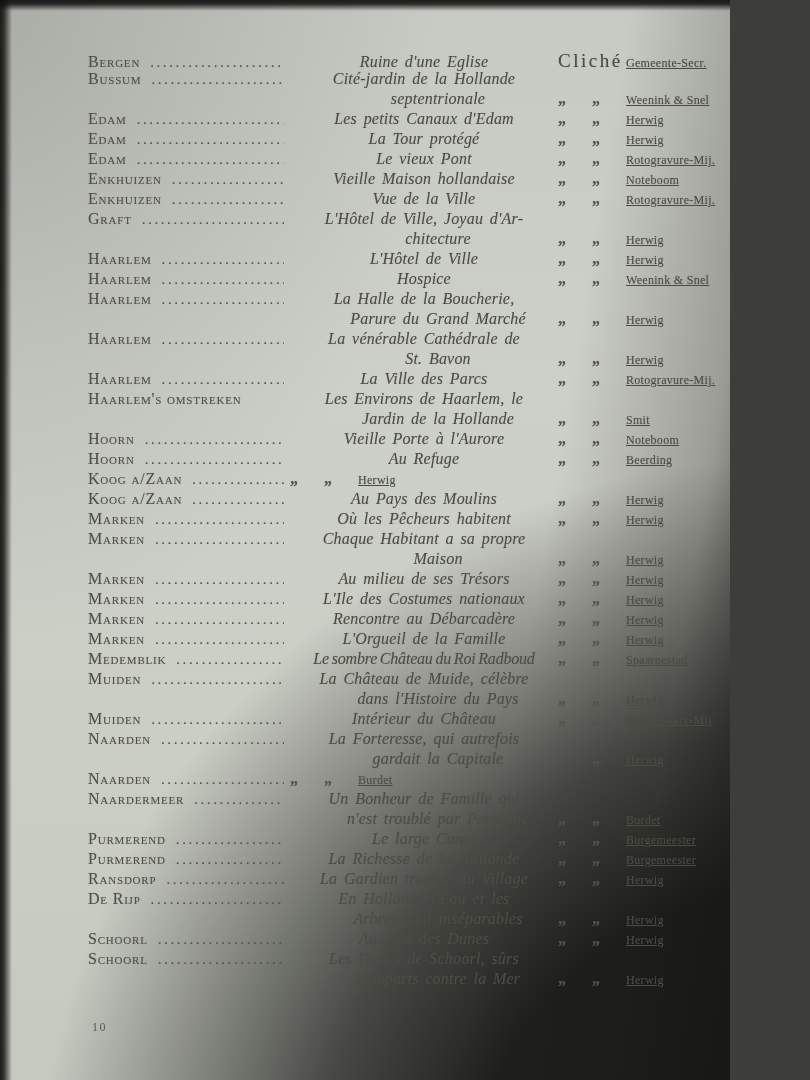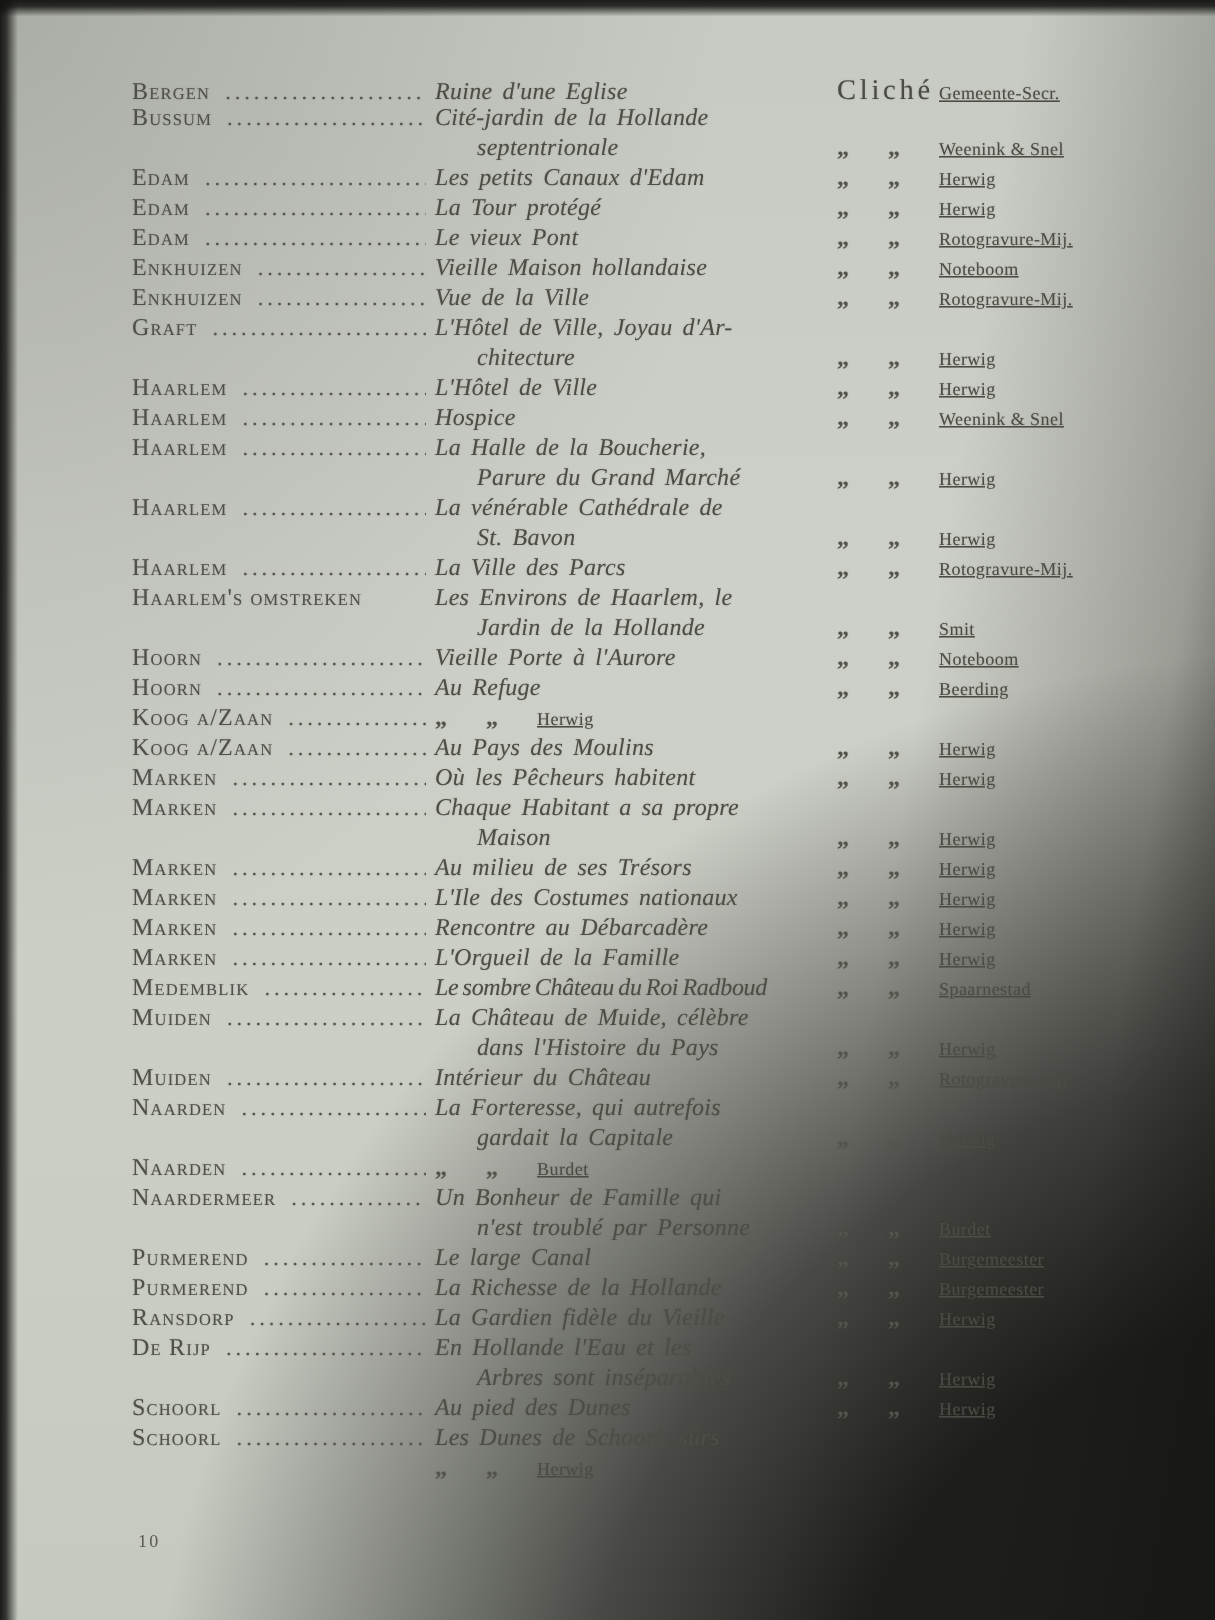--- a/index.html
+++ b/index.html
@@ -4,21 +4,21 @@
 <style>
   html, body { margin: 0; padding: 0; }
   body {
     width: 810px; height: 1080px;
     font-family: "Liberation Serif", "DejaVu Serif", serif;
     background: #3d3d39;
     overflow: hidden;
   }
   #scan {
     position: relative;
-    width: 810px; height: 1080px;
+    width: 730px; height: 1080px;
     overflow: hidden;
     background:
       
       linear-gradient(to bottom, rgba(18,18,16,0.95) 0px, rgba(18,18,16,0.85) 4px, rgba(18,18,16,0) 11px),
       
       linear-gradient(to right, rgba(18,18,16,0.95) 0px, rgba(18,18,16,0.8) 4px, rgba(18,18,16,0) 12px),
       
       radial-gradient(circle at 108% 112%, rgba(22,22,20,0.95) 22%, rgba(30,30,27,0.75) 33%, rgba(30,30,27,0) 52%),
       
       linear-gradient(99deg, rgba(0,0,0,0) 70%, rgba(60,60,54,0.35) 87%, rgba(32,32,29,0.85) 98%),
@@ -63,20 +63,21 @@
     color: #55554d;
   }
   .col-desc {
     width: 268px;
     flex: none;
     font-style: italic;
     font-size: 16px;
     letter-spacing: 0.2px;
     word-spacing: 2.5px;
     overflow: visible;
+    text-align: center;
   }
   .col-desc.indent { padding-left: 28px; width: 240px; }
   .col-desc.tight { word-spacing: -1px; letter-spacing: -0.2px; }
   .col-mark {
     width: 68px;
     flex: none;
     font-size: 16px;
     overflow: visible;
   }
   .col-mark span.ditto { display: inline-block; font-weight: bold; color: #54544c; }
@@ -513,21 +514,21 @@
     <span class="col-desc">La Richesse de la Hollande</span>
     <span class="col-mark"><span class="ditto">„</span><span class="ditto">„</span></span>
     <span class="col-credit">Burgemeester</span>
   </div>
 
   <div class="row">
     <span class="col-place">
       <span class="place">Ransdorp</span>
       <span class="leader">......................................</span>
     </span>
-    <span class="col-desc">La Gardien fidèle du Vieille</span>
+    <span class="col-desc">La Gardien troublé du Village</span>
     <span class="col-mark"><span class="ditto">„</span><span class="ditto">„</span></span>
     <span class="col-credit">Herwig</span>
   </div>
 
   <div class="row">
     <span class="col-place">
       <span class="place">De Rijp</span>
       <span class="leader">......................................</span>
     </span>
     <span class="col-desc">En Hollande l'Eau et les</span>
@@ -563,18 +564,19 @@
     <span class="col-desc">Les Dunes de Schoorl, sûrs</span>
     <span class="col-mark"></span>
     <span class="col-credit"></span>
   </div>
 
   <div class="row">
     <span class="col-place">
       <span class="place"></span>
       <span class="leader" style="visibility: hidden;"></span>
     </span>
+    <span class="col-desc indent">Remparts contre la Mer</span>
     <span class="col-mark"><span class="ditto">„</span><span class="ditto">„</span></span>
     <span class="col-credit">Herwig</span>
   </div>
 </div>
   <div id="page-number">10</div>
 </div>
 
 </body></html>

